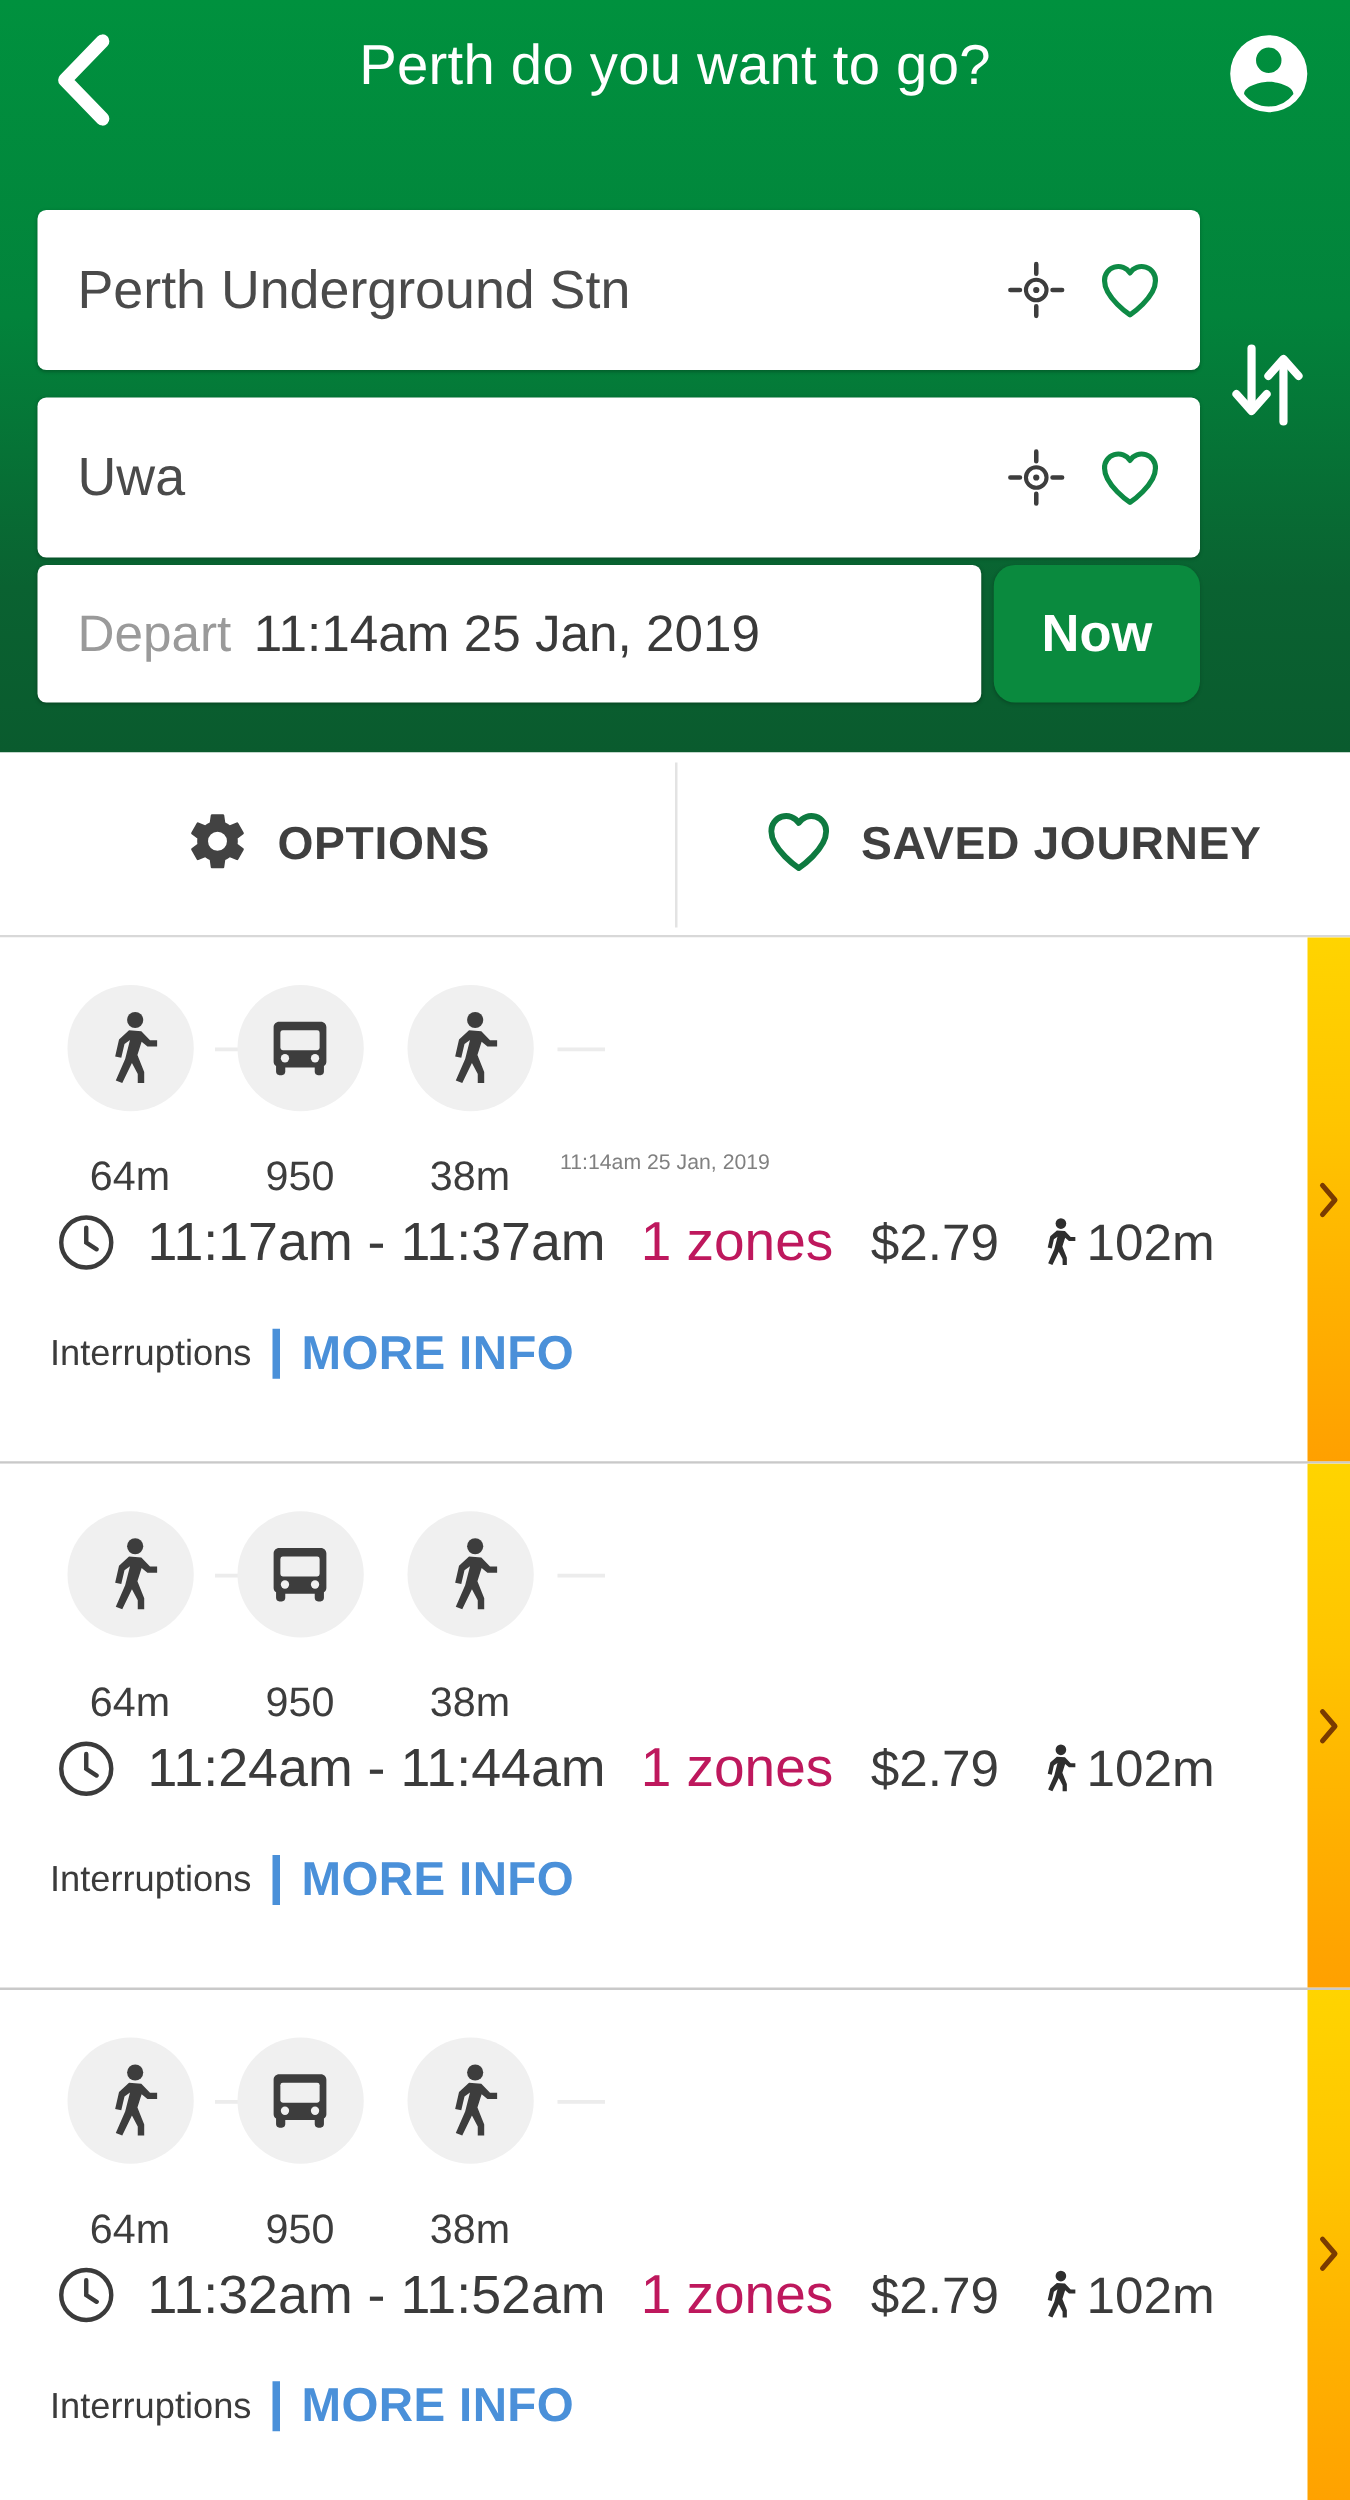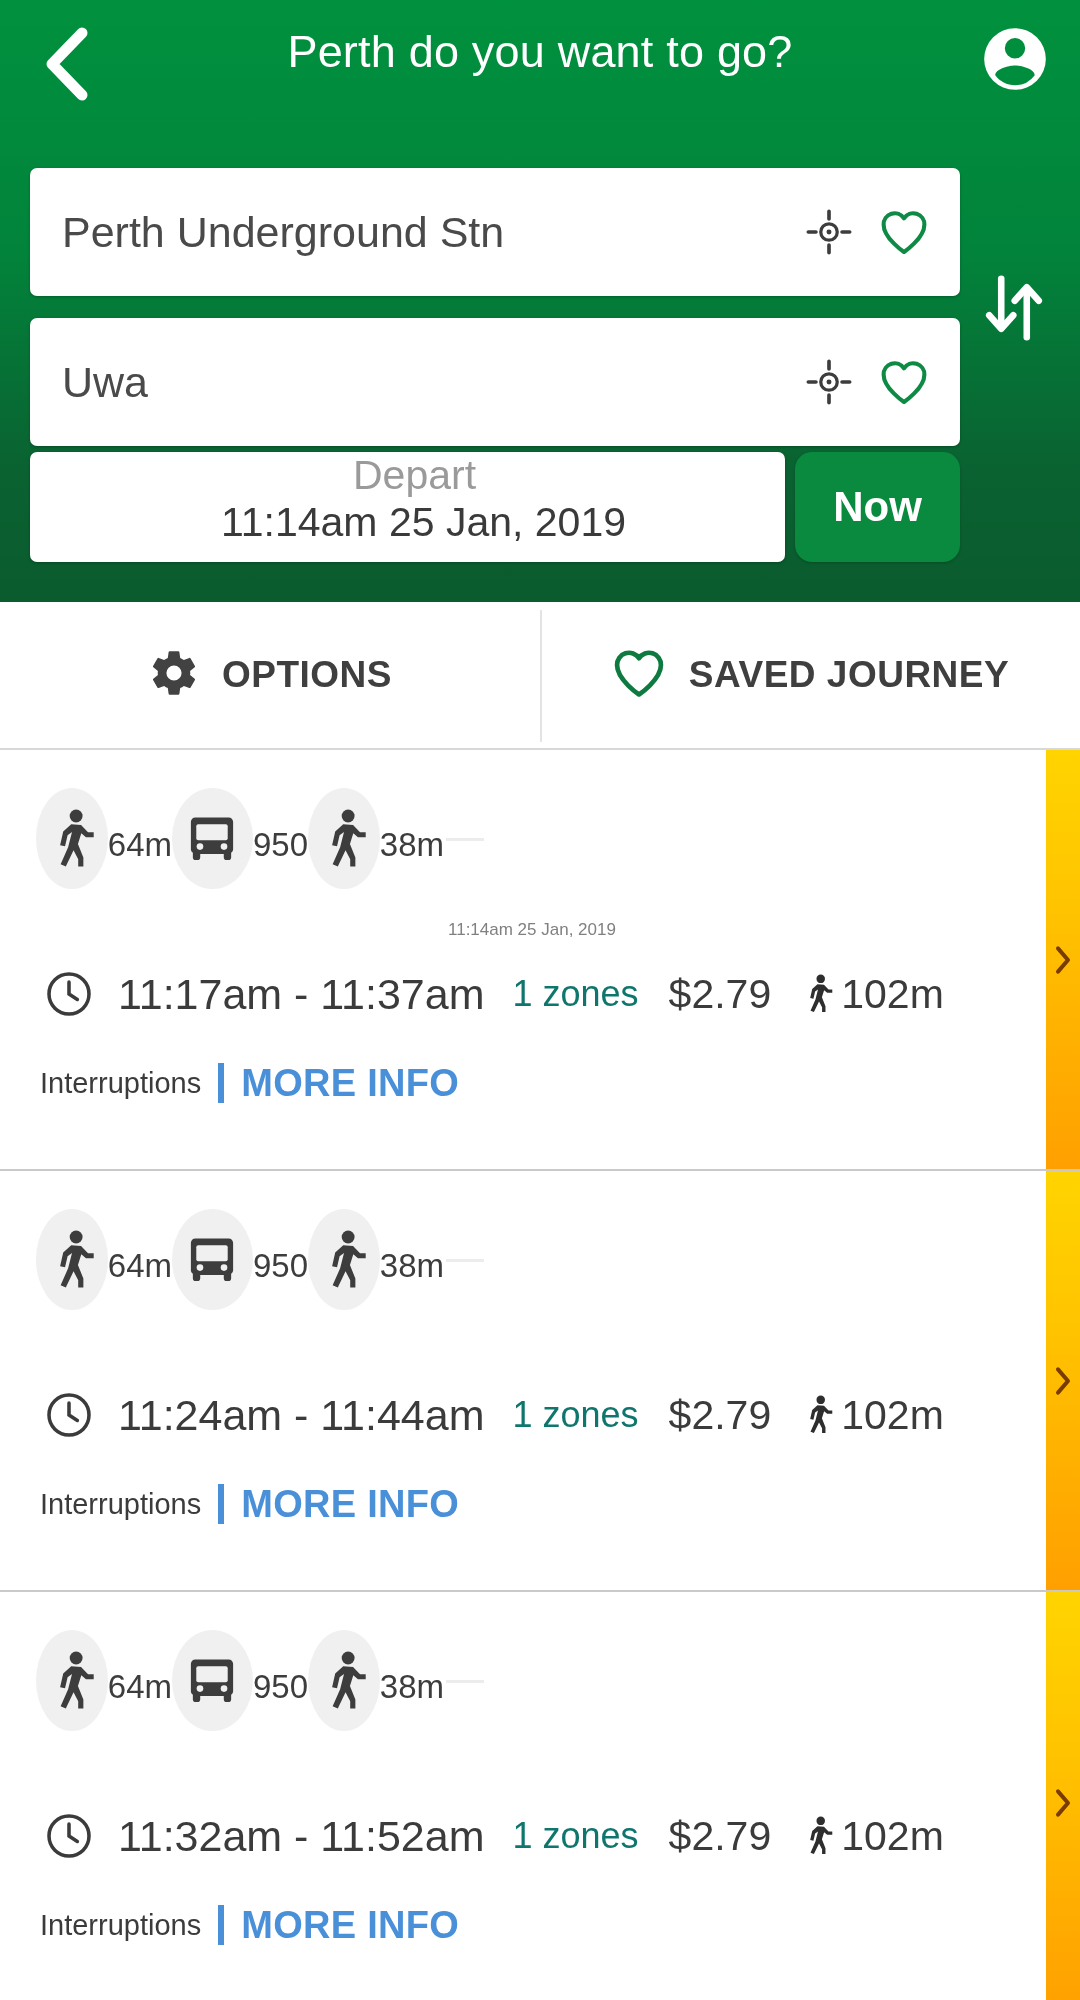--- a/index.html
+++ b/index.html
@@ -96,21 +96,20 @@
   .depart-field {
     position: absolute;
     left: 30px; top: 452px;
     width: 755px; height: 110px;
     background: #ffffff;
     border-radius: 7px;
     display: flex;
     align-items: center;
     padding-left: 32px;
     box-shadow: 0 1px 3px rgba(0,0,0,0.25);
-    flex-direction: column;
   }
   .depart-label {
     font-size: 41px;
     color: #9a9a9a;
     margin-right: 18px;
   }
   .depart-value {
     font-size: 41px;
     color: #3a3a3a;
   }
@@ -169,23 +168,24 @@
 
   .legs {
     position: absolute;
     left: 36px; top: 38px;
     display: flex;
     align-items: flex-start;
   }
   .leg {
     width: 136px;
     display: flex;
-    flex-direction: row;
+    flex-direction: column;
     align-items: center;
     position: relative;
+    gap: 20px;
   }
   .leg-circle {
     width: 101px; height: 101px;
     border-radius: 50%;
     background: #f0f0f0;
     display: flex;
     align-items: center;
     justify-content: center;
   }
   .leg-label {
@@ -218,22 +218,22 @@
     height: 56px;
   }
   .clock-icon { margin-right: 24px; display:flex; align-items:center; }
   .detail-time {
     font-size: 43px;
     color: #3b3b3b;
     margin-right: 28px;
     white-space: nowrap;
   }
   .detail-zones {
-    font-size: 36px;
-    color: #0f766e;
+    font-size: 44px;
+    color: #be185d;
     margin-right: 30px;
     white-space: nowrap;
   }
   .detail-price {
     font-size: 41px;
     color: #3b3b3b;
     margin-right: 30px;
     white-space: nowrap;
   }
   .walk-mini { margin-right: 6px; display:flex; align-items:center; }

